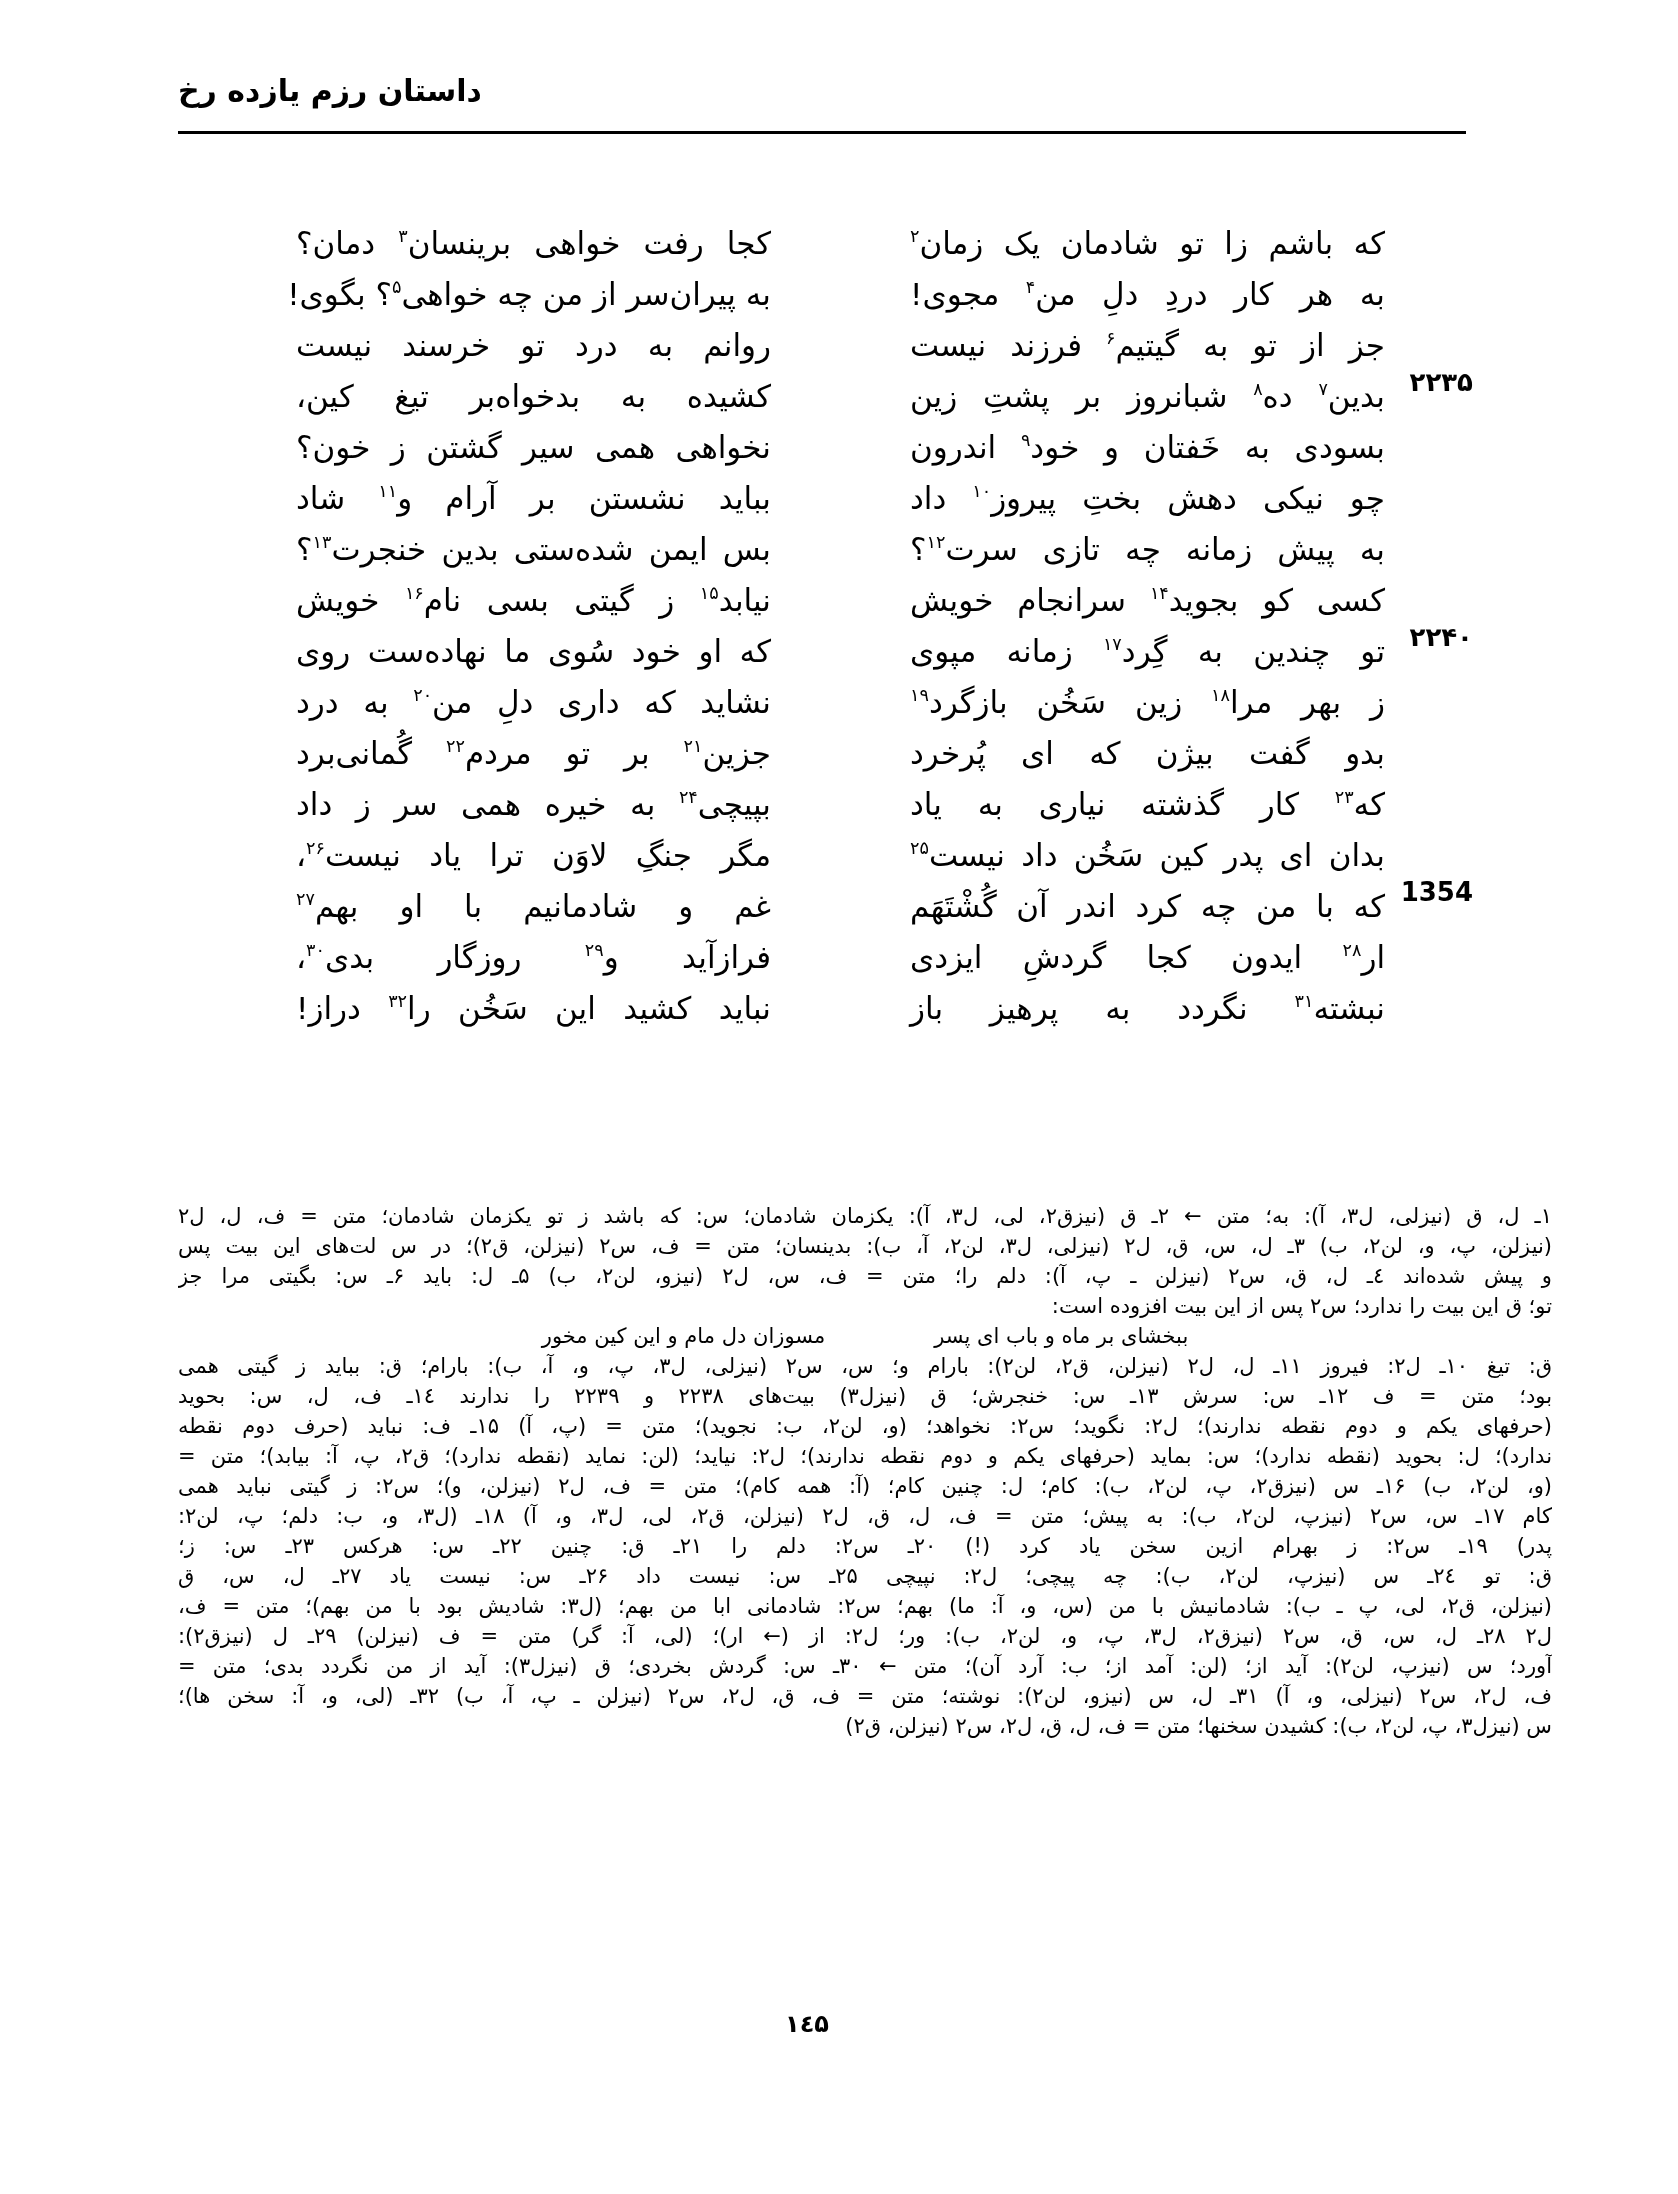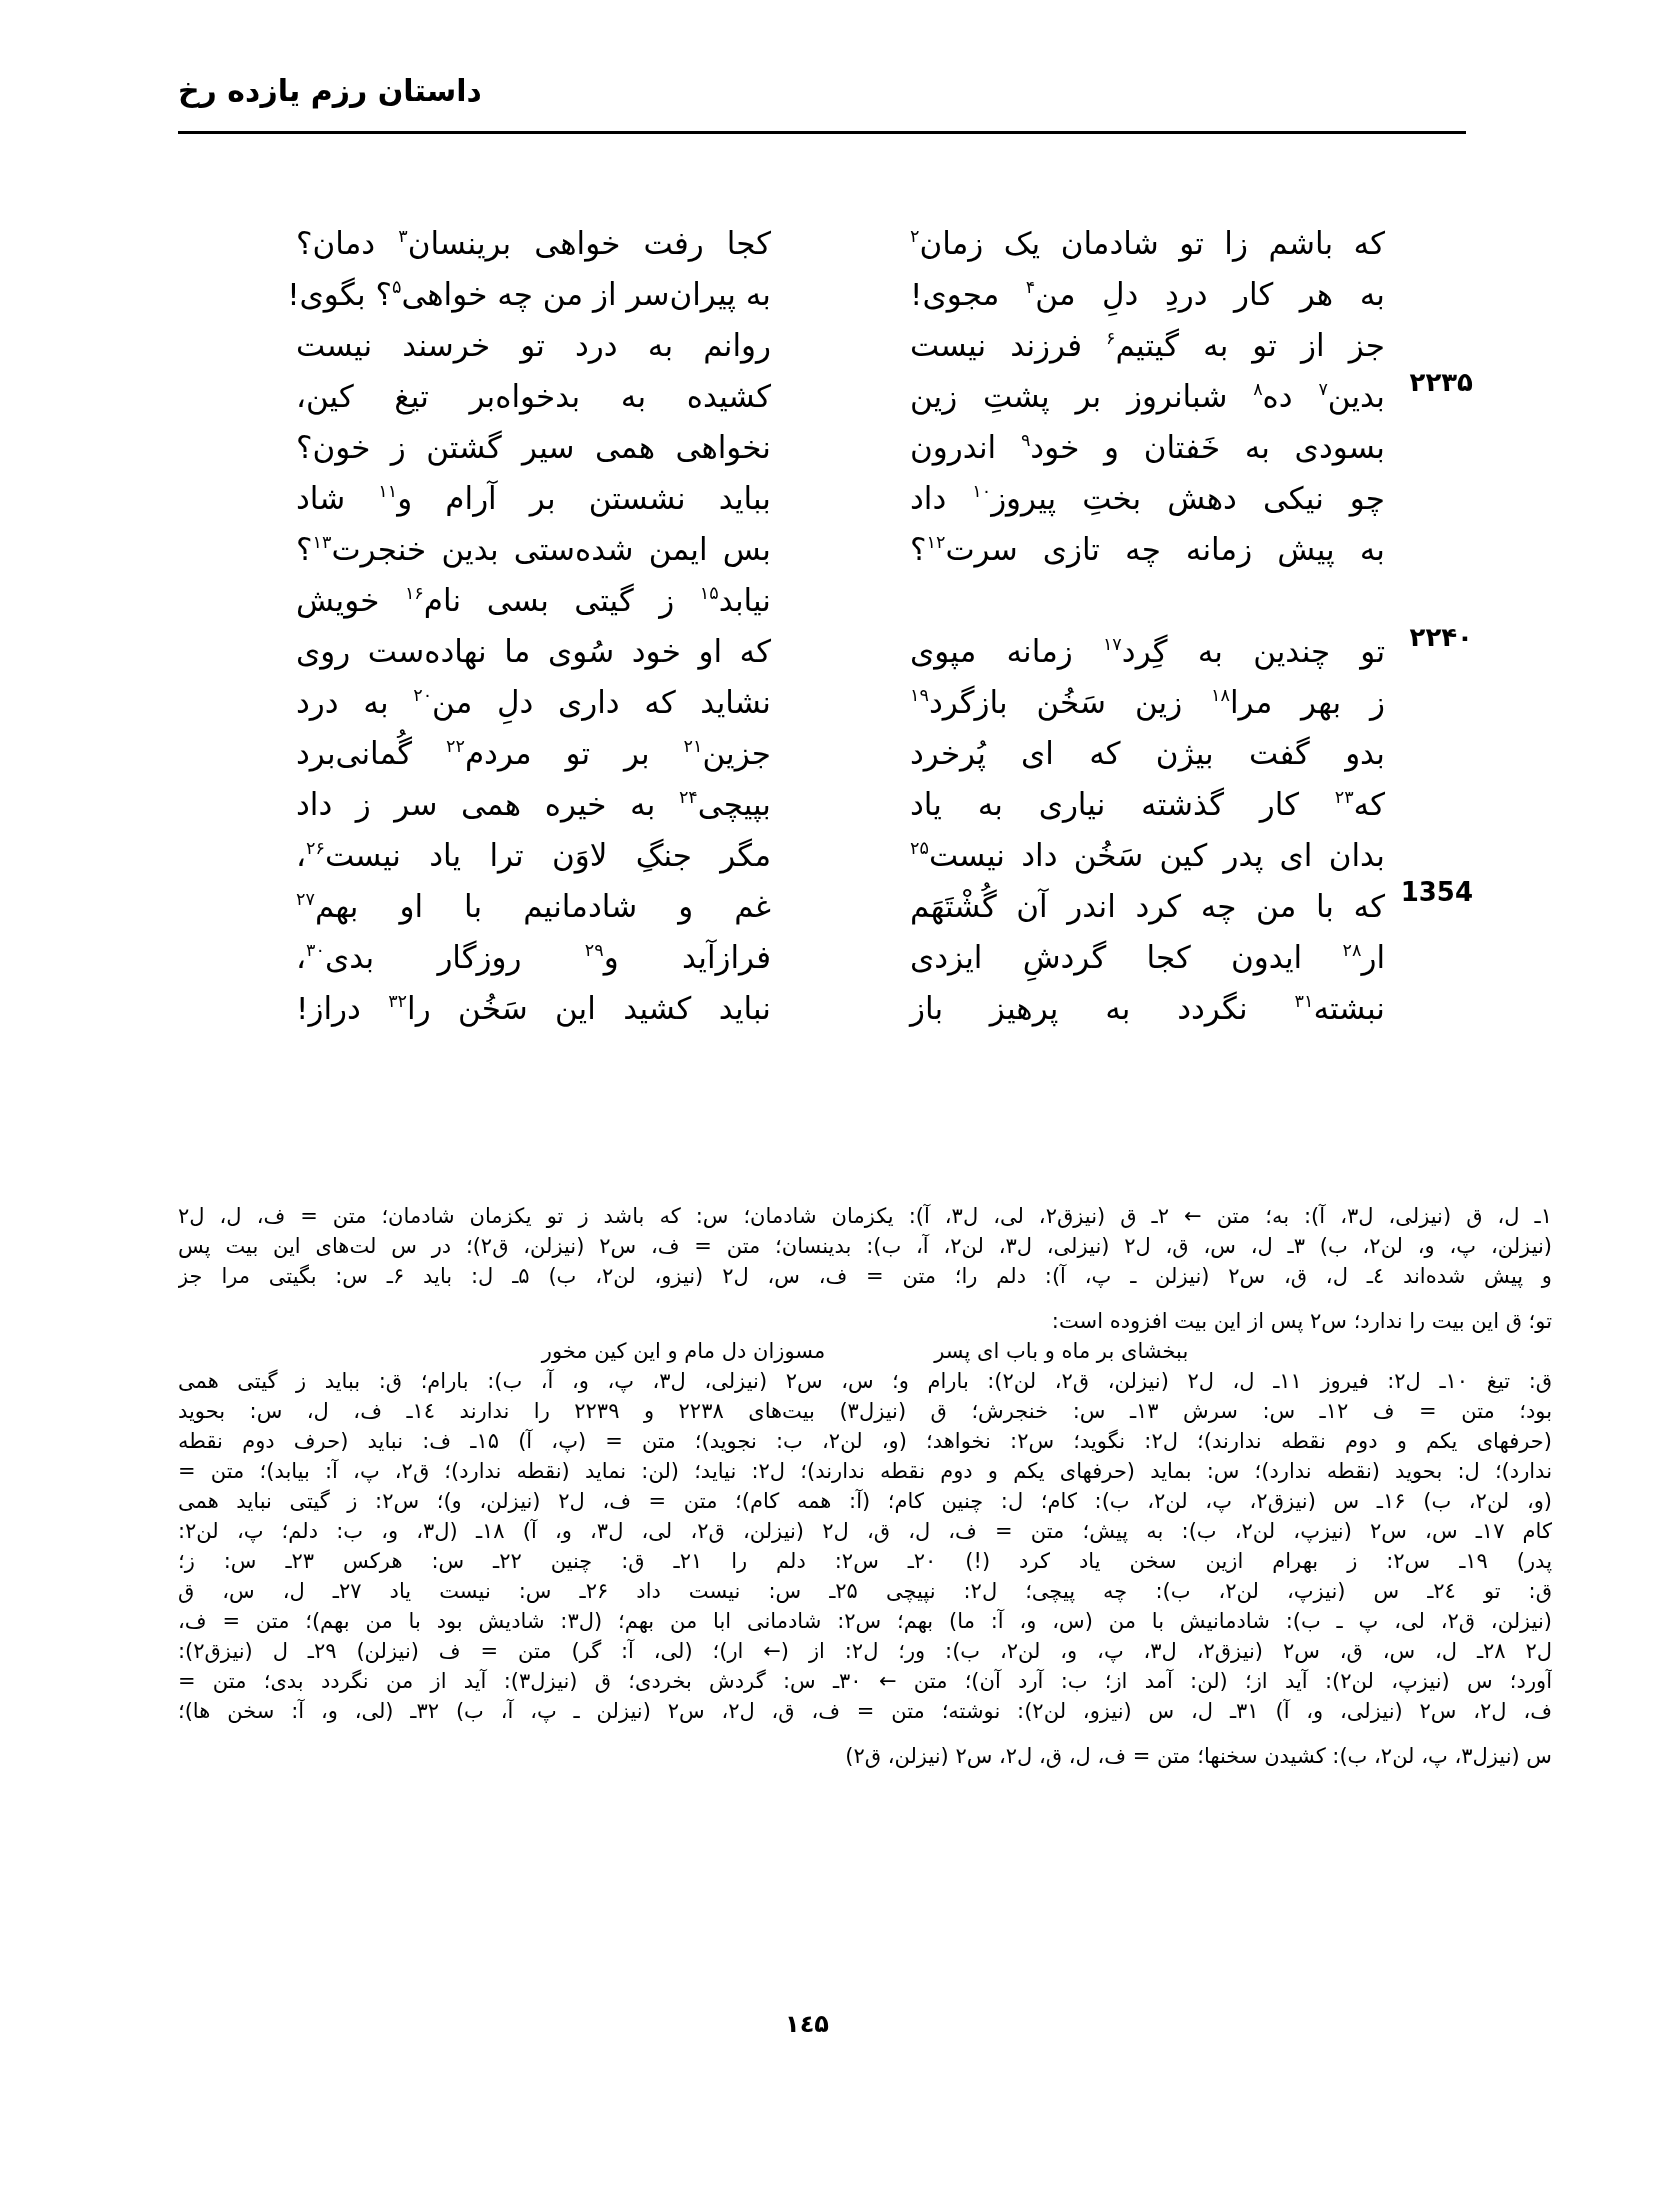--- a/index.html
+++ b/index.html
@@ -28,21 +28,21 @@
   .hemi.left  { right: 702px; width: 475px; }
   .verse-num {
     position: absolute; right: 0; top: 0; font-size: 26px; font-weight: bold; line-height: 51px;
   }
   sup { font-size: 17.6px; vertical-align: 12.2px; line-height: 0; }
   .footnotes {
     position: absolute; top: 1201px; left: 178px; width: 1374px;
     font-size: 21px; line-height: 30px; direction: rtl; text-align: justify;
   }
   .fn-line { white-space: nowrap; overflow: hidden; text-align: justify; text-align-last: justify; }
-  .fn-line.last { text-align-last: right; margin-top: 15px; }
+  .fn-line.last { text-align-last: right; }
   .added-verse {
     display: flex; justify-content: center; gap: 109px; font-size: 21px; white-space: nowrap;
   }
   .page-number {
     position: absolute; top: 2010px; left: 785px; font-size: 24px; font-weight: bold; direction: rtl;
   }
 </style>
 </head>
 <body>
 
@@ -73,20 +73,21 @@
     </div>
     <div class="couplet">
       <span class="hemi right">چو نیکی دهش بختِ پیروز<sup>۱۰</sup> داد</span>
       <span class="hemi left">بباید نشستن بر آرام و<sup>۱۱</sup> شاد</span>
     </div>
     <div class="couplet">
       <span class="hemi right">به پیش زمانه چه تازی سرت<sup>۱۲</sup>؟</span>
       <span class="hemi left">بس ایمن شده‌ستی بدین خنجرت<sup>۱۳</sup>؟</span>
     </div>
     <div class="couplet">
+      <span class="hemi right">کسی کو بجوید<sup>۱۴</sup> سرانجام خویش</span>
       <span class="hemi left">نیابد<sup>۱۵</sup> ز گیتی بسی نام<sup>۱۶</sup> خویش</span>
     </div>
     <div class="couplet">
       <span class="verse-num">۲۲۴۰</span>
       <span class="hemi right">تو چندین به گِرد<sup>۱۷</sup> زمانه مپوی</span>
       <span class="hemi left">که او خود سُوی ما نهاده‌ست روی</span>
     </div>
     <div class="couplet">
       <span class="hemi right">ز بهر مرا<sup>۱۸</sup> زین سَخُن بازگرد<sup>۱۹</sup></span>
       <span class="hemi left">نشاید که داری دلِ من<sup>۲۰</sup> به درد</span>

